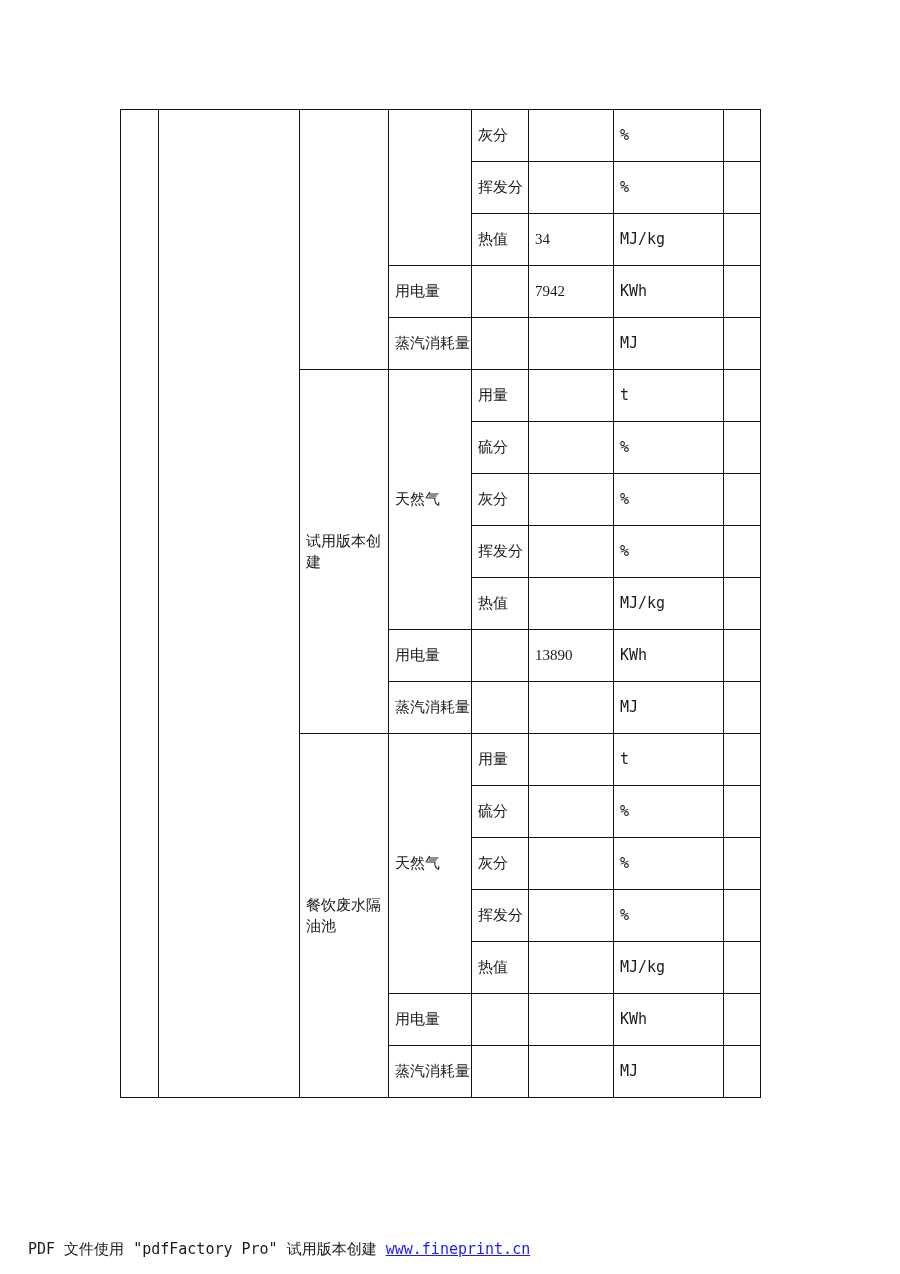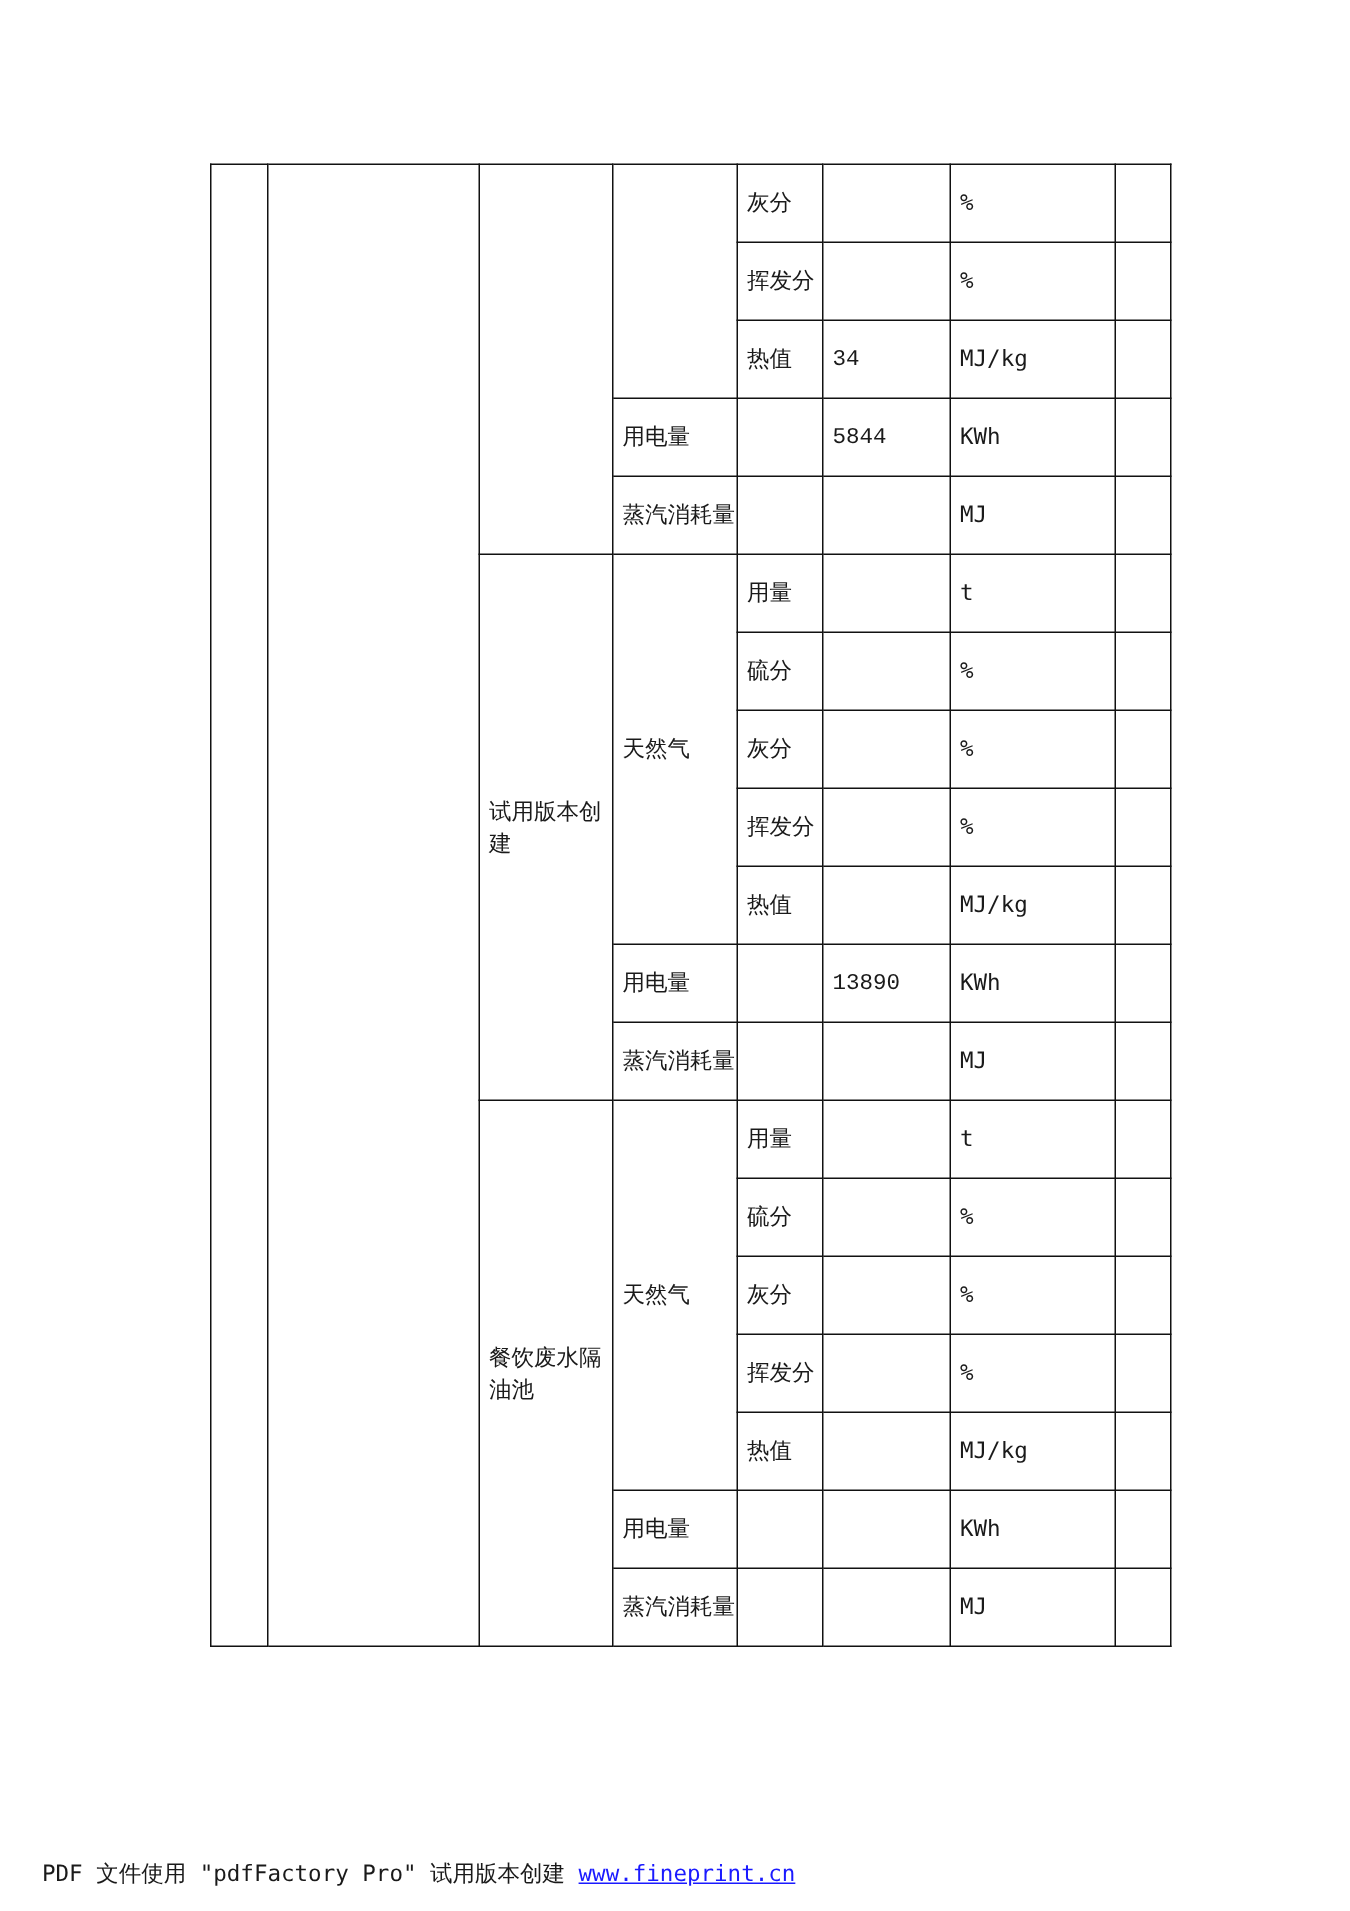--- a/index.html
+++ b/index.html
@@ -1,24 +1,24 @@
 <!DOCTYPE html>
 <html><head>
 <meta charset="utf-8">
 <style>
   html, body { margin:0; padding:0; background:#ffffff; }
   body { width:900px; height:1274px; position:relative; overflow:hidden;
          font-family: "DejaVu Serif", "Liberation Serif", serif; color:#1a1a1a; }
-  table.grid { position:absolute; left:140px; top:109px; border-collapse:collapse;
+  table.grid { position:absolute; left:120px; top:109px; border-collapse:collapse;
                table-layout:fixed; border:1.5px solid #111; }
   table.grid td { border:1.3px solid #111; padding:0 0 0 6px; font-size:15px;
                   line-height:21px; vertical-align:middle; text-align:left; height:51px;
                   overflow:hidden; }
   td.unit { font-family: "DejaVu Sans Mono", "Liberation Mono", monospace; font-size:13px; }
-  td.num { font-family: Liberation Mono, monospace; font-size:13px; }
+  td.num { font-family: Liberation Serif, serif; font-size:13px; }
   .footer { position:absolute; left:28px; top:1240px; font-size:15px;
             font-family: "DejaVu Sans Mono", "Liberation Mono", monospace; color:#1a1a1a; white-space:nowrap; }
   .footer a { color:#1a1aff; text-decoration:underline; }
 </style>
 </head>
 <body>
 
 <table class="grid">
   <colgroup>
     <col style="width:38px">
@@ -50,21 +50,21 @@
     </tr>
     <tr>
       <td>热值</td>
       <td class="num">34</td>
       <td class="unit">MJ/kg</td>
       <td></td>
     </tr>
     <tr>
       <td>用电量</td>
       <td></td>
-      <td class="num">5844</td>
+      <td class="num">7942</td>
       <td class="unit">KWh</td>
       <td></td>
     </tr>
     <tr>
       <td>蒸汽消耗量</td>
       <td></td>
       <td class="num"></td>
       <td class="unit">MJ</td>
       <td></td>
     </tr>

